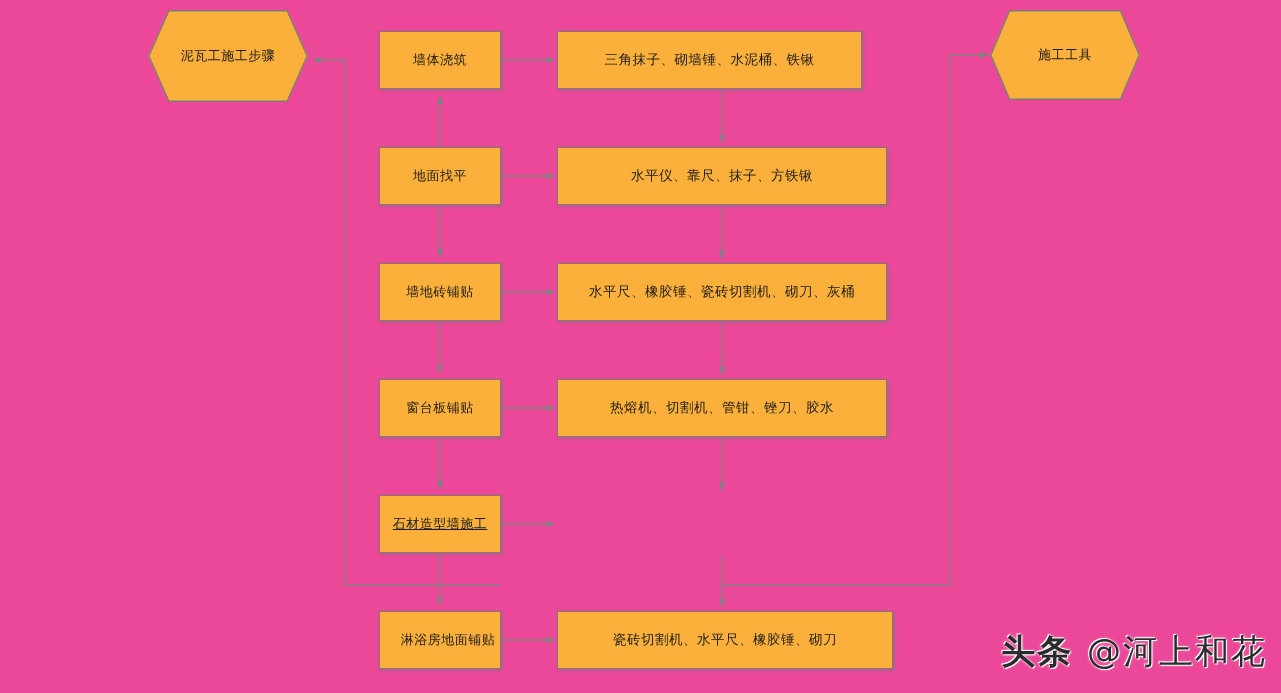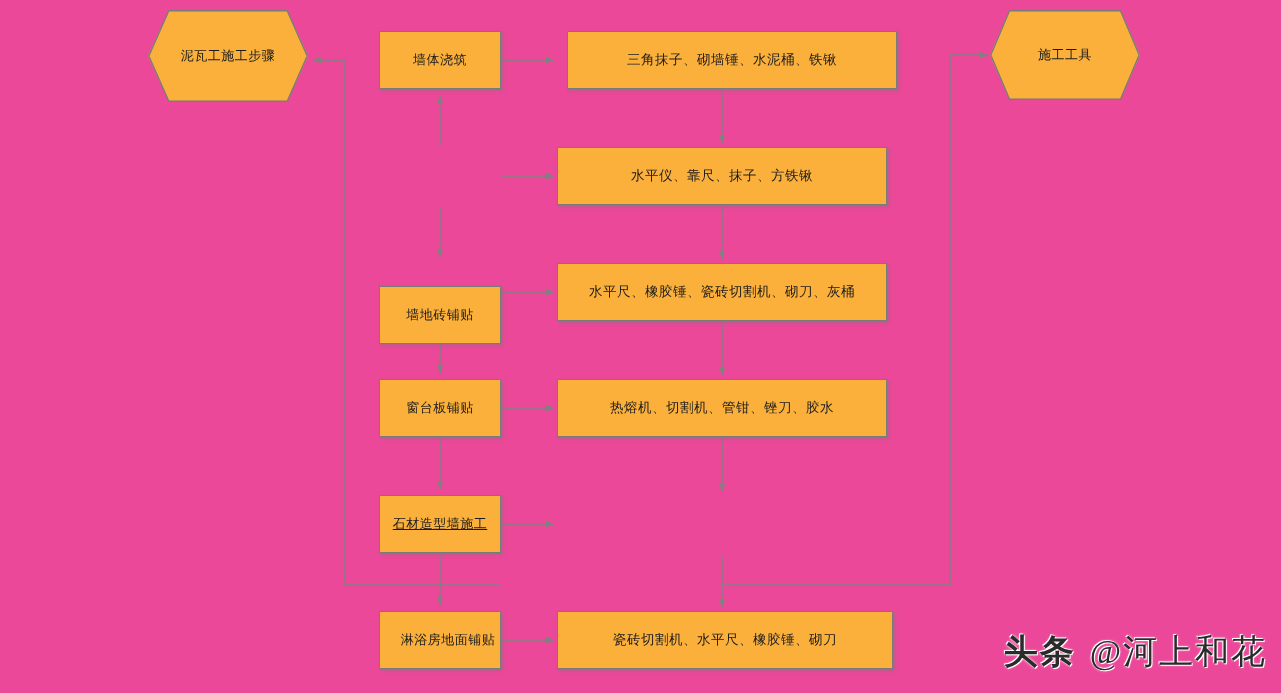--- a/index.html
+++ b/index.html
@@ -68,21 +68,21 @@
     position: absolute;
     right: 14px;
     bottom: 18px;
     font-size: 34px;
     font-weight: bold;
     color: #2b2b2b;
     letter-spacing: 2px;
     text-shadow: 0 0 3px #ffffff, 1px 1px 0 #ffffff, -1px -1px 0 #ffffff;
     white-space: nowrap;
   }
-  .wm-at { font-weight: normal; font-family: Liberation Serif, serif; }
+  .wm-at { font-weight: normal; }
 </style>
 </head>
 <body>
 
 <div id="canvas">
 
   <svg class="wires" viewBox="0 0 1281 693">
     <defs>
       <marker id="arrow" markerWidth="9" markerHeight="9" refX="8" refY="4" orient="auto" markerUnits="userSpaceOnUse">
         <path d="M0,0.8 L8.5,4 L0,7.2 z" fill="#808080"></path>
@@ -132,34 +132,37 @@
   <div class="hex" style="left:990px; top:10px; width:150px; height:90px;">
     <span>施工工具</span>
   </div>
   <svg class="hex-border" style="left:990px; top:10px; width:150px; height:90px;" viewBox="0 0 150 90">
     <polygon points="19.5,0.8 130.5,0.8 149.2,45 130.5,89.2 19.5,89.2 0.8,45" fill="none" stroke="#7a7a7a" stroke-width="1.4"></polygon>
   </svg>
 
   <div class="node step" style="left:379px; top:31px; width:122px; height:58px;">
     <span>墙体浇筑</span>
   </div>
-  <div class="node step" style="left:379px; top:263px; width:122px; height:58px;margin-top:23px;">
+  <div class="node step" style="left:379px; top:147px; width:122px; height:58px;">
+    <span>地面找平</span>
+  </div>
+  <div class="node step" style="left:379px; top:263px; width:122px; height:58px;">
     <span>墙地砖铺贴</span>
   </div>
   <div class="node step" style="left:379px; top:379px; width:122px; height:58px;">
     <span>窗台板铺贴</span>
   </div>
   <div class="node step" style="left:379px; top:495px; width:122px; height:58px;text-decoration:underline;">
     <span>石材造型墙施工</span>
   </div>
   <div class="node step" style="left:379px; top:611px; width:122px; height:58px;padding-left:16px;">
     <span>淋浴房地面铺贴</span>
   </div>
 
-  <div class="node tool" style="left:557px; top:31px; width:330px; height:58px;margin-left:10px;">
+  <div class="node tool" style="left:557px; top:31px; width:305px; height:58px;">
     <span>三角抹子、砌墙锤、水泥桶、铁锹</span>
   </div>
   <div class="node tool" style="left:557px; top:147px; width:330px; height:58px;">
     <span>水平仪、靠尺、抹子、方铁锹</span>
   </div>
   <div class="node tool" style="left:557px; top:263px; width:330px; height:58px;">
     <span>水平尺、橡胶锤、瓷砖切割机、砌刀、灰桶</span>
   </div>
   <div class="node tool" style="left:557px; top:379px; width:330px; height:58px;">
     <span>热熔机、切割机、管钳、锉刀、胶水</span>

